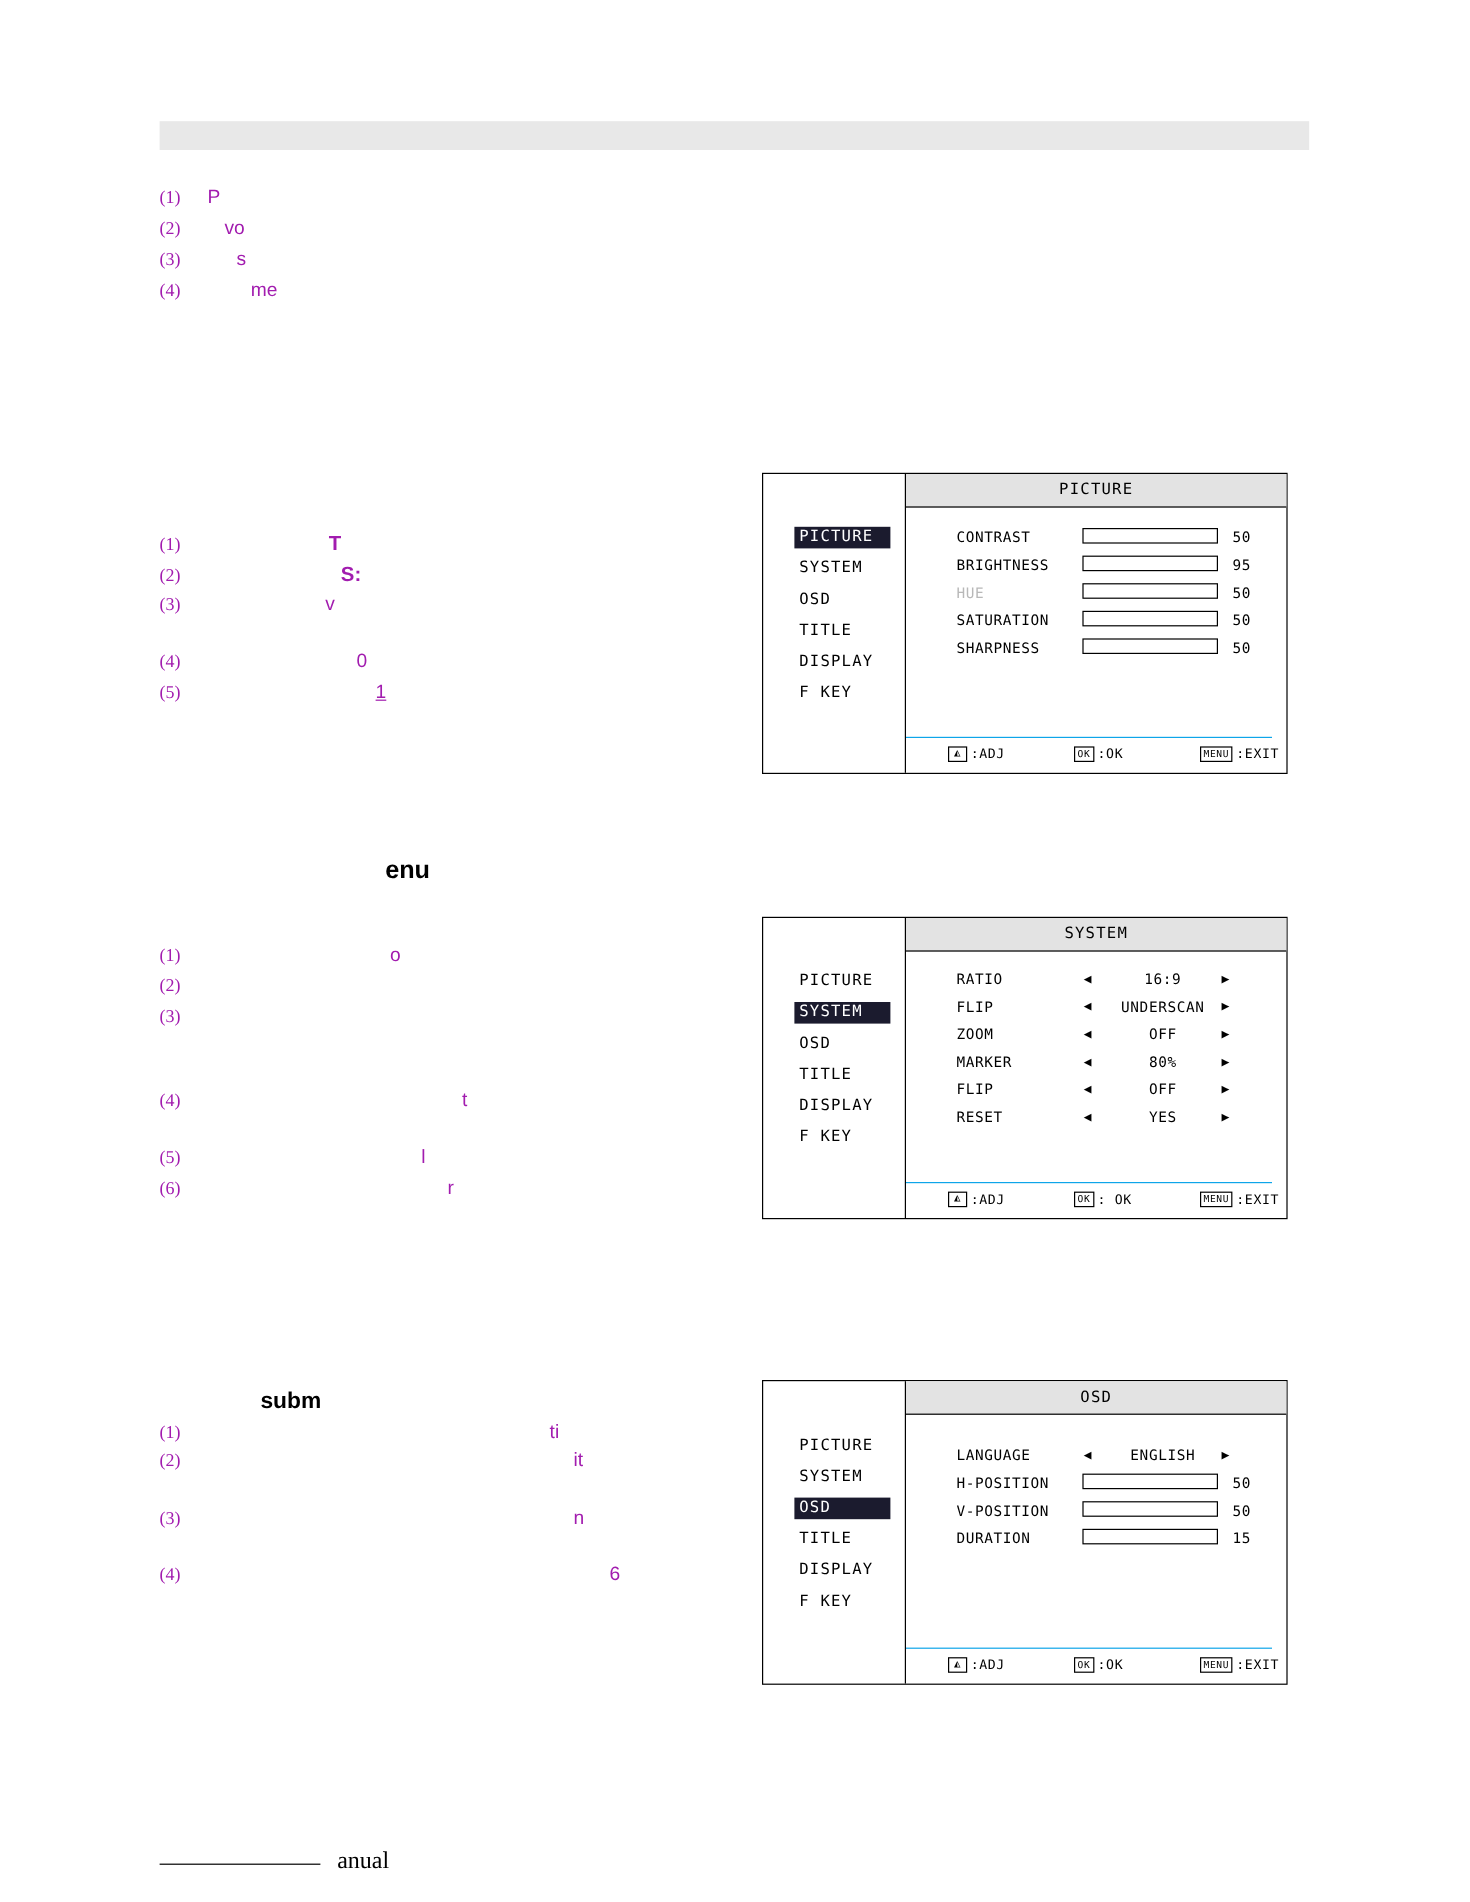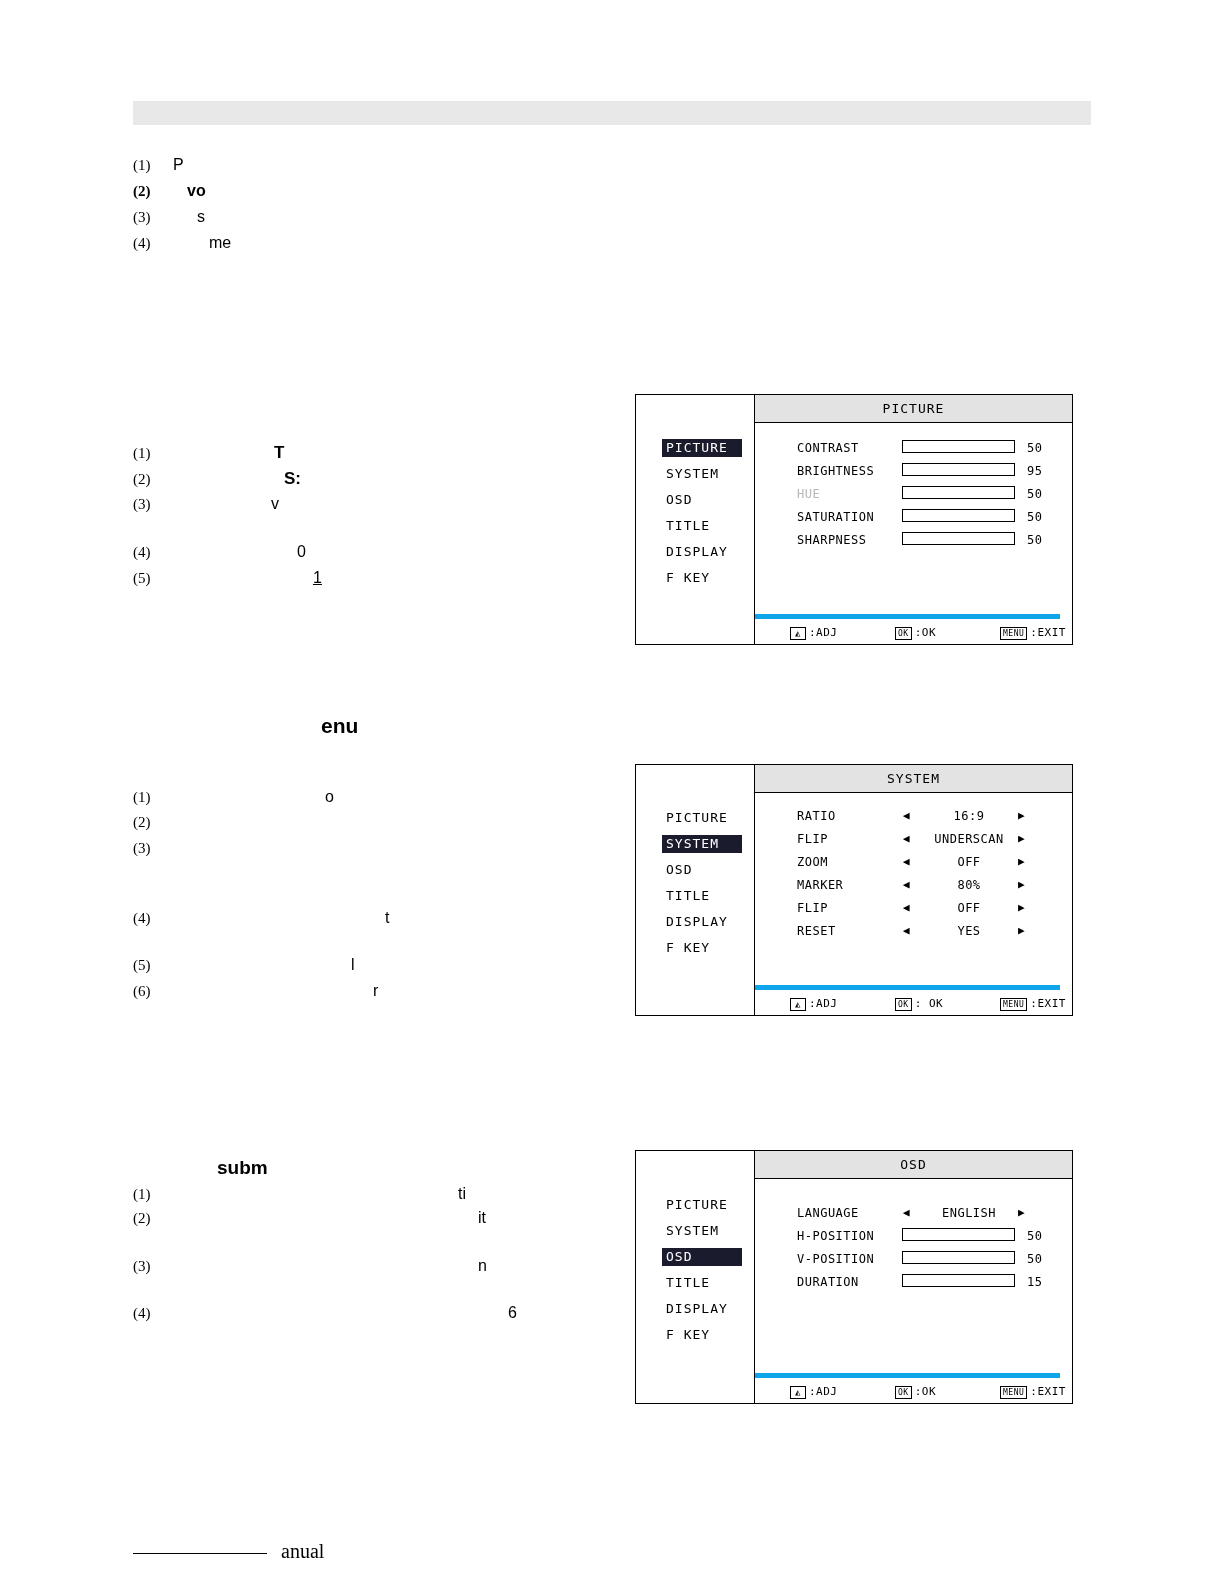--- a/index.html
+++ b/index.html
@@ -26,21 +26,21 @@
     top: 101px;
     width: 958px;
     height: 24px;
     background: #e8e8e8;
   }
   
   .list-item {
     position: absolute;
     font-family: "Liberation Serif", serif;
     font-size: 15px;
-    color: #000000;
+    color: #a21caf;
     white-space: pre;
   }
   .list-num {
     display: inline-block;
     width: 40px;
   }
   .frag {
     font-family: "Liberation Sans", sans-serif;
     font-size: 16px;
   }
@@ -186,21 +186,21 @@
     text-align: center;
     font-size: 12px;
     letter-spacing: 0.5px;
   }
   .osd-footer {
     position: absolute;
     left: 119px;
     right: 12px;
     bottom: 0;
     height: 30px;
-    border-top: 5px solid #0ea5e9;
+    border-top: 1px solid #0ea5e9;
     box-sizing: border-box;
   }
   .foot-item {
     position: absolute;
     top: 7px;
     font-size: 11px;
     letter-spacing: 0.5px;
     white-space: pre;
   }
   .key-box {
@@ -218,21 +218,21 @@
   }
 </style>
 </head>
 <body>
 
 <div class="page">
 
   <div class="header-bar"></div>
 
   <div class="list-item" style="left:133px; top:156px;"><span class="list-num">(1)</span><span class="frag">P</span></div>
-  <div class="list-item" style="left:133px; top:182px;font-weight:bold;"><span class="list-num">(2)</span><span class="frag" style="margin-left:14px;">vo</span></div>
+  <div class="list-item" style="left:133px; top:182px;"><span class="list-num">(2)</span><span class="frag" style="margin-left:14px;">vo</span></div>
   <div class="list-item" style="left:133px; top:208px;"><span class="list-num">(3)</span><span class="frag" style="margin-left:24px;">s</span></div>
   <div class="list-item" style="left:133px; top:234px;"><span class="list-num">(4)</span><span class="frag" style="margin-left:36px;">me</span></div>
 
   <div class="list-item" style="left:133px; top:443px;"><span class="list-num">(1)</span><span class="frag-bold" style="margin-left:101px;">T</span></div>
   <div class="list-item" style="left:133px; top:469px;"><span class="list-num">(2)</span><span class="frag-bold" style="margin-left:111px;">S:</span></div>
   <div class="list-item" style="left:133px; top:495px;"><span class="list-num">(3)</span><span class="frag" style="margin-left:98px;">v</span></div>
   <div class="list-item" style="left:133px; top:543px;"><span class="list-num">(4)</span><span class="frag" style="margin-left:124px;">0</span></div>
   <div class="list-item" style="left:133px; top:569px;text-decoration:underline;"><span class="list-num">(5)</span><span class="frag" style="margin-left:140px;">1</span></div>
 
   <div class="heading-bold" style="left:321px; top:714px;">enu</div>

